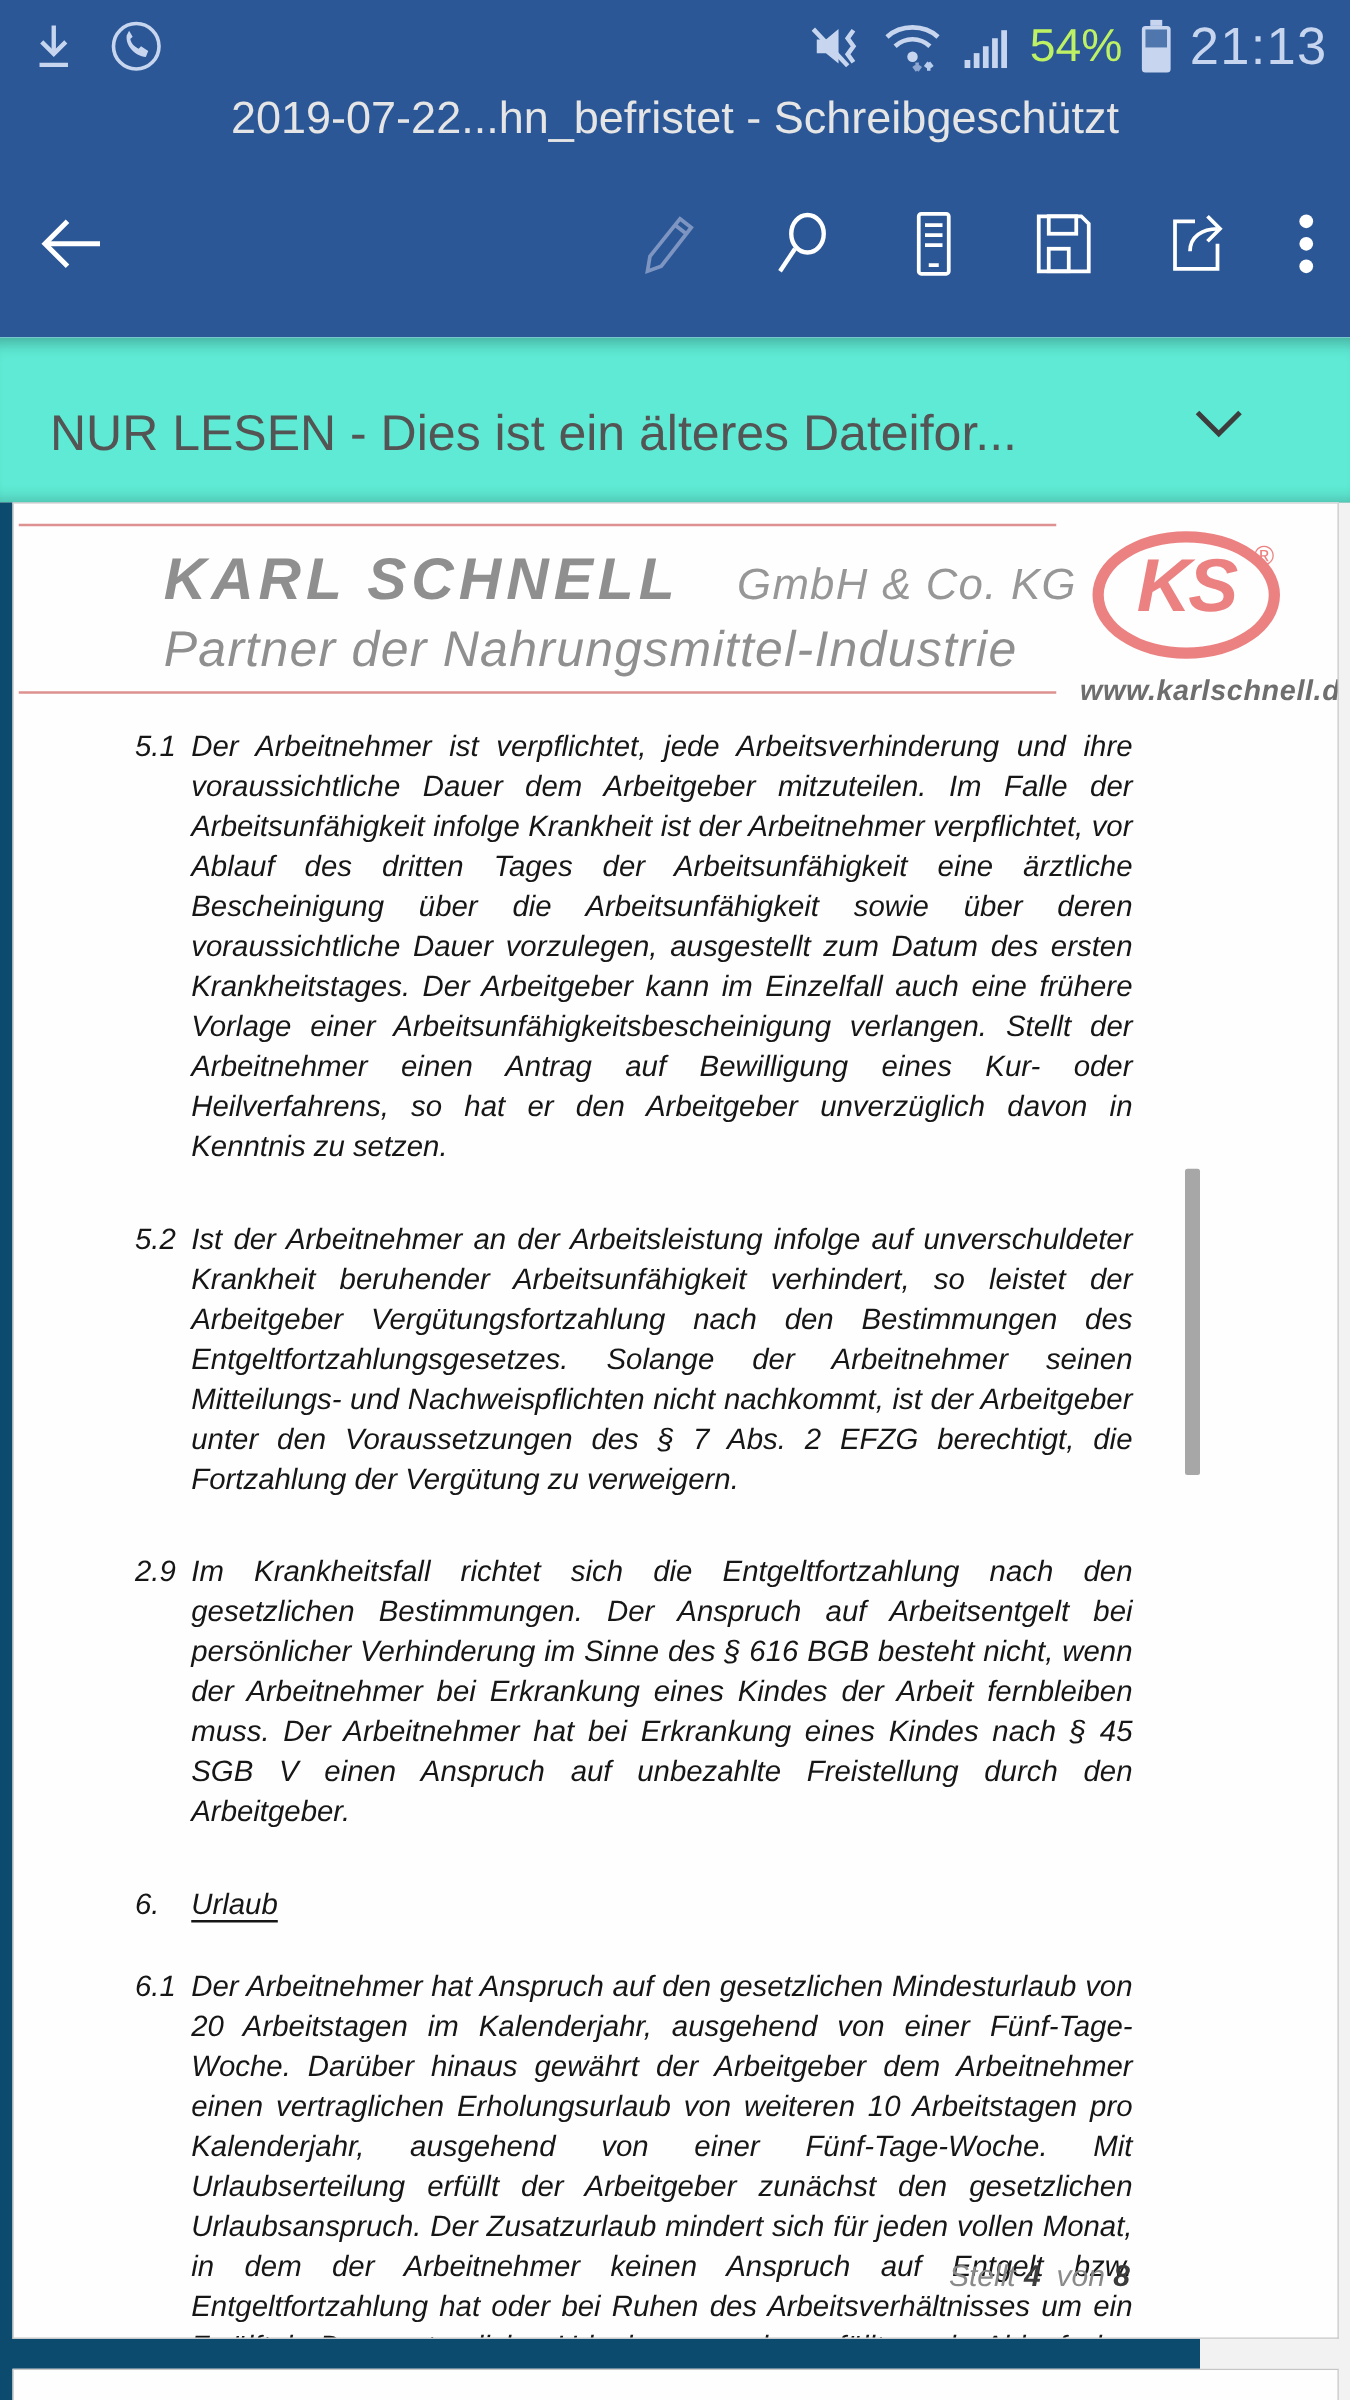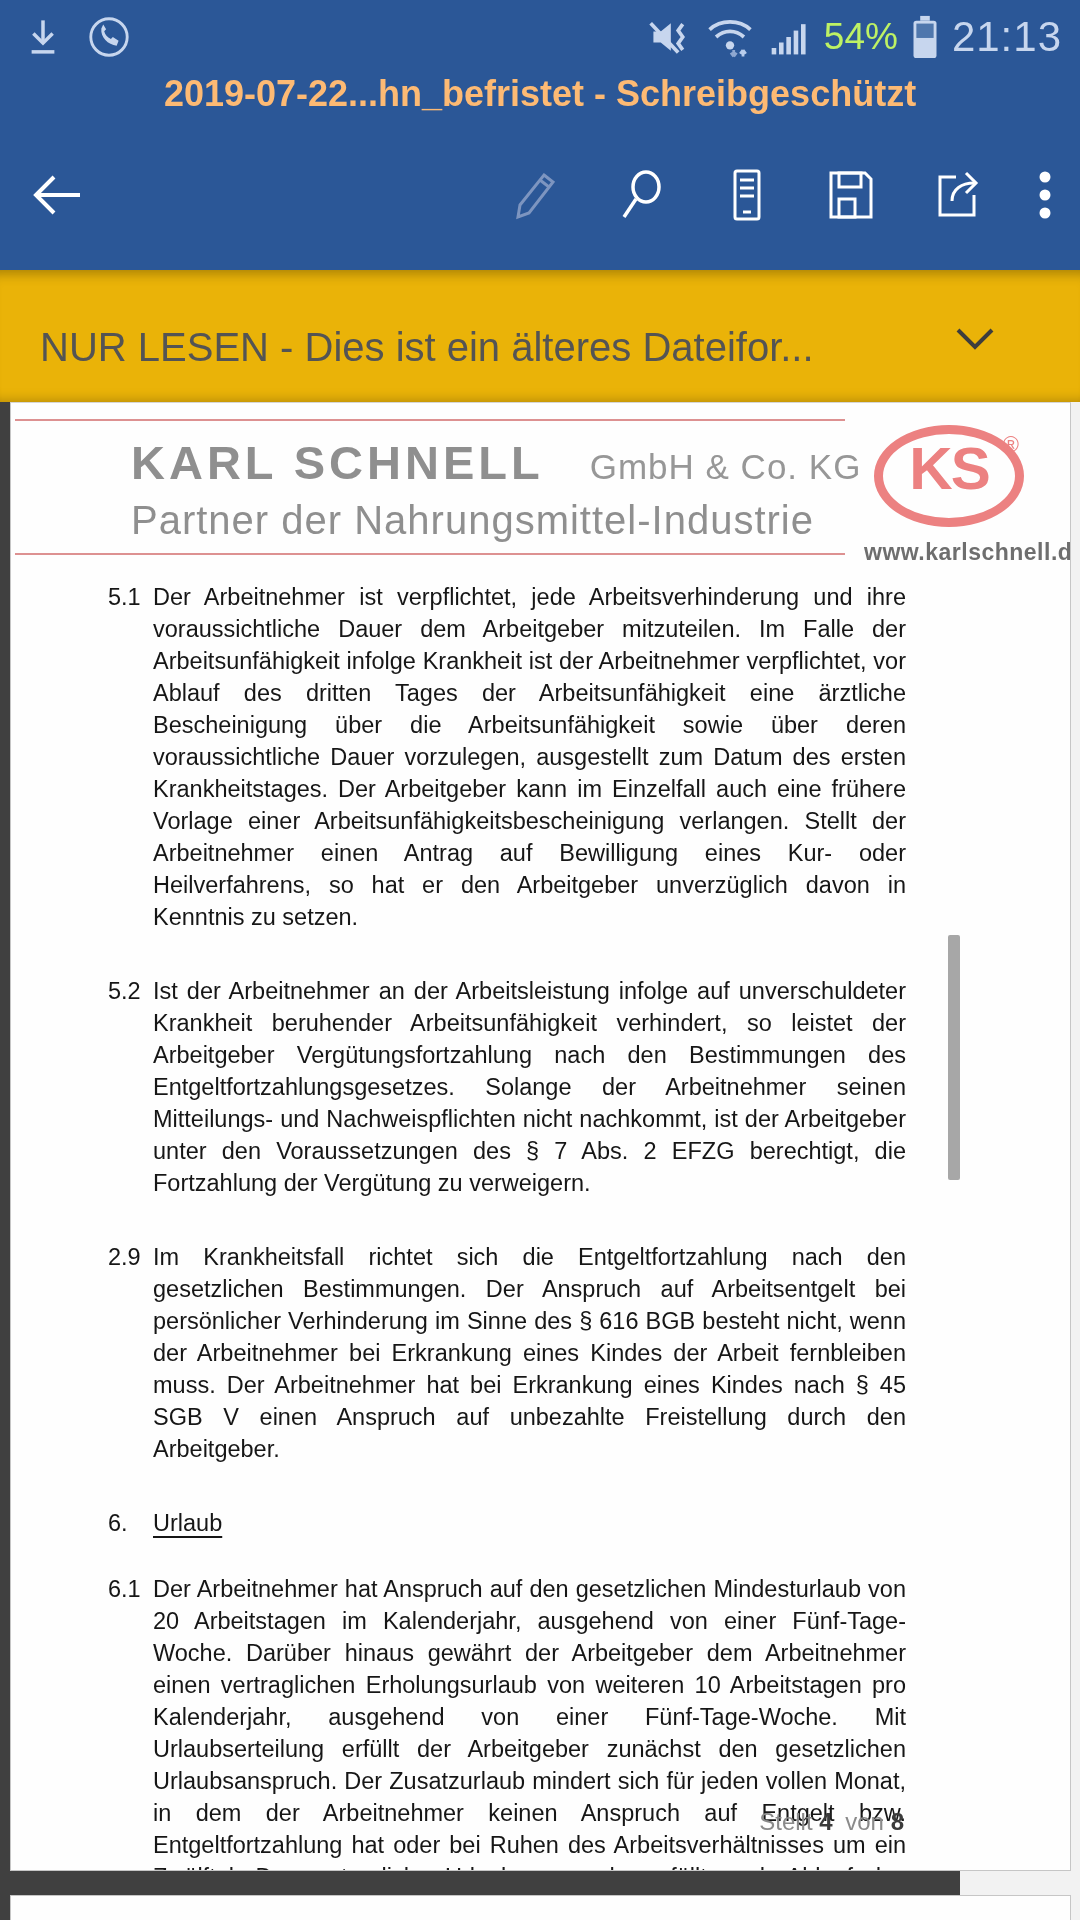--- a/index.html
+++ b/index.html
@@ -8,35 +8,35 @@
 
   
   .appbar{position:absolute;top:0;left:0;width:1080px;height:270px;background:#2b5797;color:#fff;}
   .statusbar{display:flex;align-items:center;height:62px;padding:6px 18px 0 22px;color:#c7d6ee;}
   .statusbar .left{display:flex;align-items:center;gap:22px;}
   .statusbar .right{display:flex;align-items:center;gap:12px;margin-left:auto;}
   .sicon{display:block;}
   .pct{font-size:37px;color:#bef264;}
   .clock{font-size:42px;color:#c7d6ee;letter-spacing:1px;}
   .titlebar{height:52px;display:flex;align-items:center;justify-content:center;}
-  .doc-title{font-size:36px;color:#fdba74;font-weight:700;}
+  .doc-title{font-size:36px;color:#e5e5e5;font-weight:400;}
   .toolbar{height:150px;display:flex;align-items:center;padding:0 28px 10px 28px;}
   .tb-right{display:flex;align-items:center;gap:52px;margin-left:auto;}
   .tbtn{background:none;border:none;padding:0;color:#ffffff;cursor:pointer;display:flex;align-items:center;}
   .tbtn.dim{color:#7d95c0;}
 
   
-  .banner{position:absolute;top:270px;left:0;width:1080px;height:132px;background:#eab308;
+  .banner{position:absolute;top:270px;left:0;width:1080px;height:132px;background:#5eead4;
           display:flex;align-items:center;padding:0 0 0 40px;box-sizing:border-box;
           box-shadow:inset 0 14px 12px -10px rgba(0,0,0,.28), inset 0 -14px 12px -12px rgba(0,0,0,.22);}
   .banner-text{font-size:40px;color:#545454;margin-top:22px;}
   .banner-chevron{position:absolute;right:82px;top:54px;color:#3d3d3d;}
 
   
-  .docarea{position:absolute;top:402px;left:0;width:960px;height:1518px;background:#404040;}
+  .docarea{position:absolute;top:402px;left:0;width:960px;height:1518px;background:#0c4a6e;font-style:italic;}
   .page{position:absolute;left:10px;top:0;width:1061px;height:1469px;background:#fefefe;
         border:1px solid #c6c6c6;border-top-color:#d6d6d6;box-sizing:border-box;overflow:hidden;}
   .page2{position:absolute;left:10px;top:1493px;width:1061px;height:40px;background:#fefefe;
         border:1px solid #c6c6c6;box-sizing:border-box;}
   .scrollthumb{position:absolute;right:0;top:533px;width:12px;height:245px;background:rgba(120,120,120,.65);border-radius:2px;}
 
   
   .doc-header{position:relative;padding-top:16px;}
   .redline{height:2px;background:#dd9191;margin-left:4px;width:830px;}
   .head-text{margin-left:120px;}

